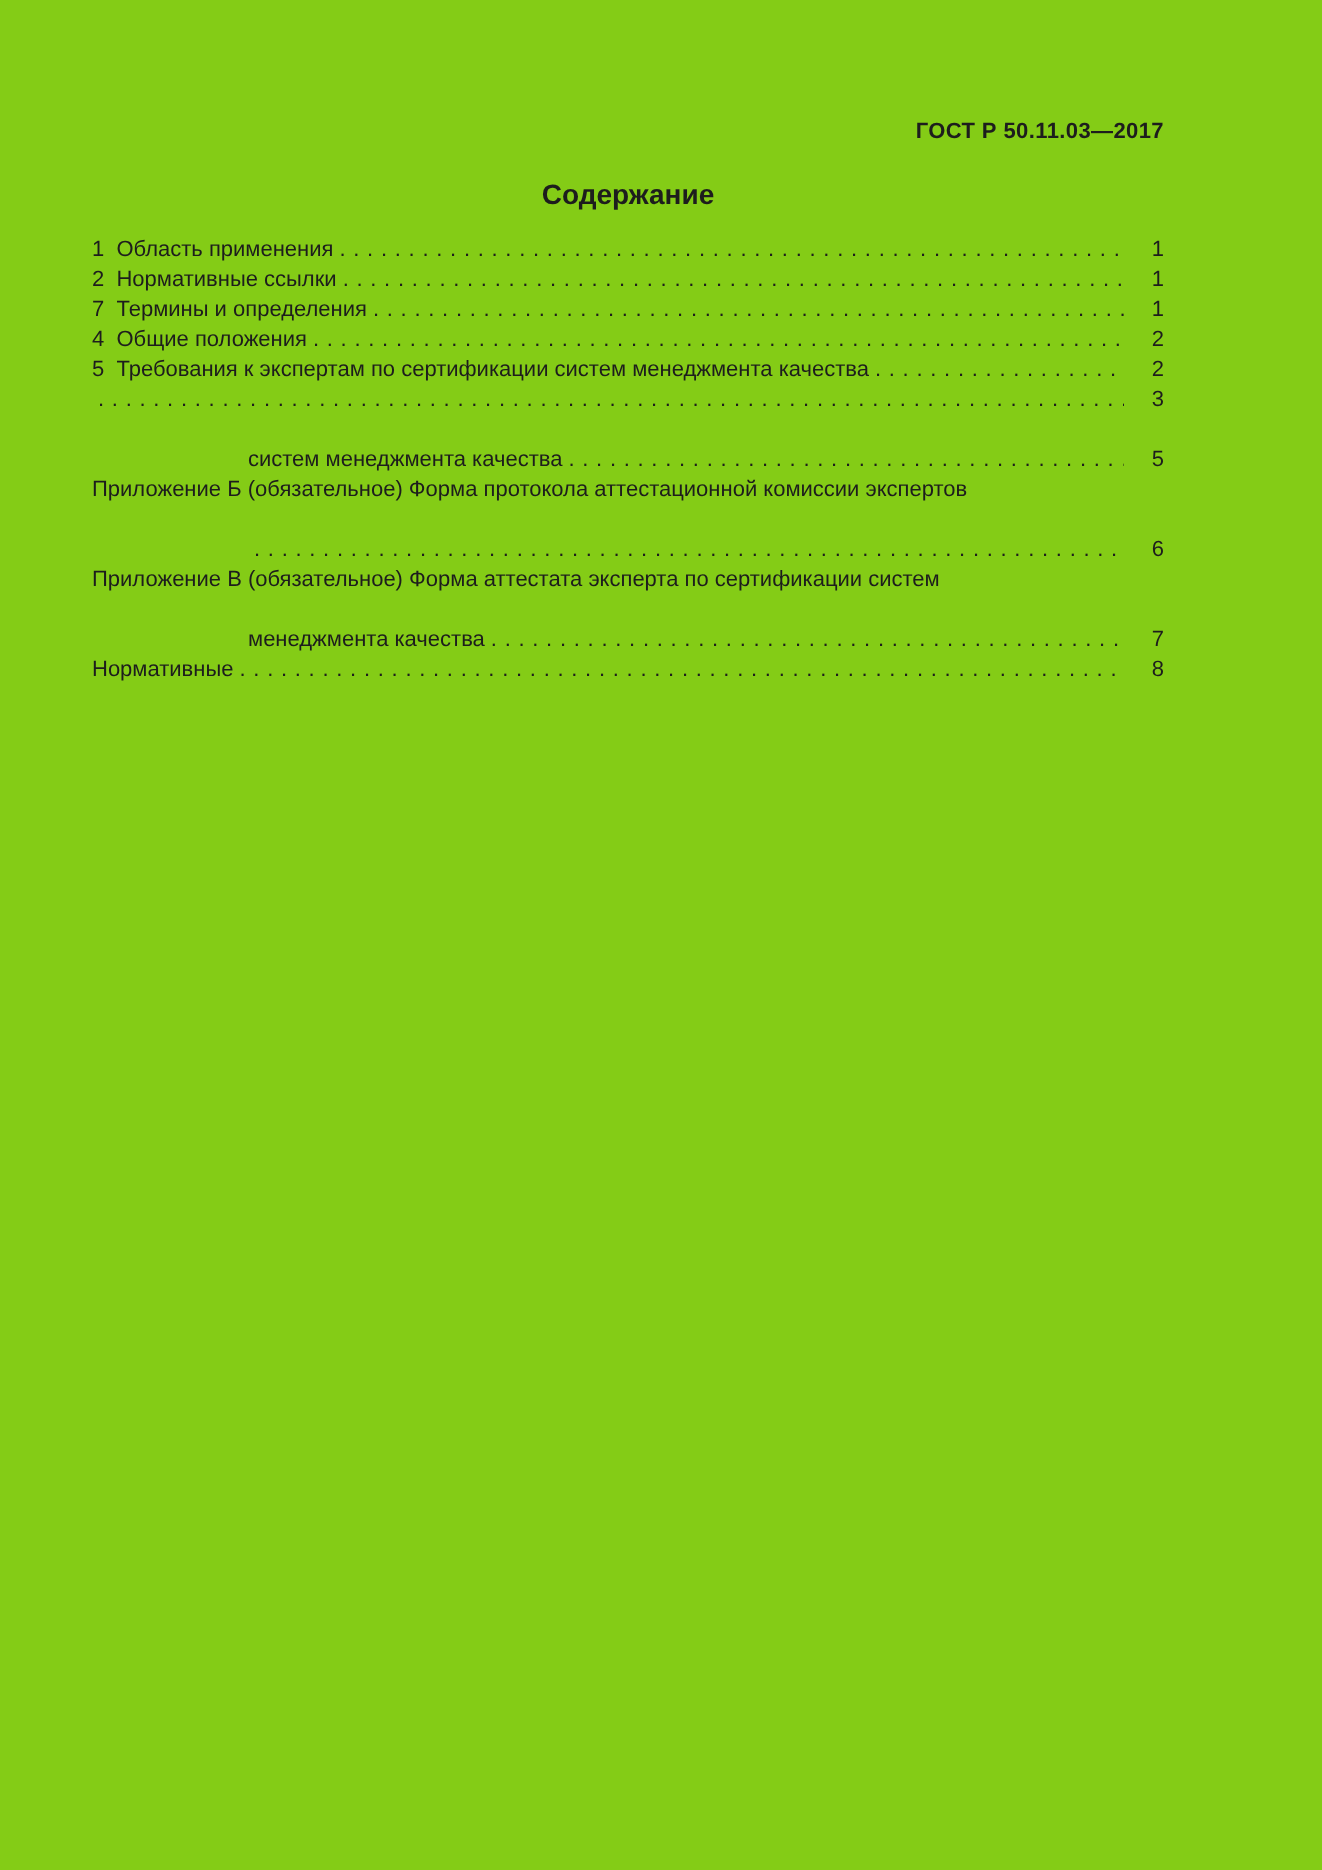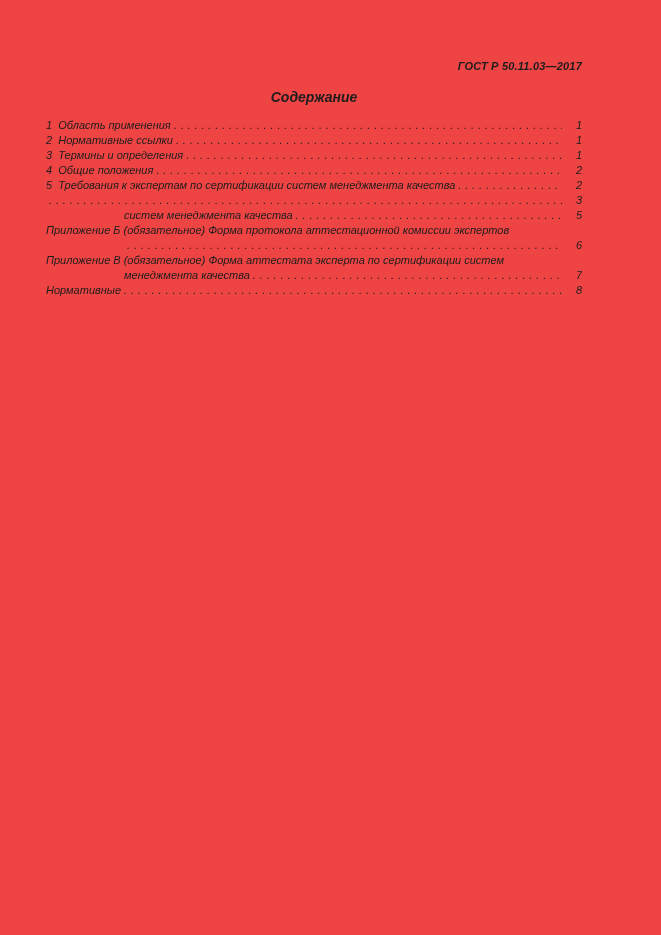--- a/index.html
+++ b/index.html
@@ -1,26 +1,25 @@
 <!DOCTYPE html>
 <html lang="ru"><head>
 <meta charset="utf-8">
 <style>
   html, body { margin: 0; padding: 0; background: #ffffff; }
   .page {
     position: relative;
     width: 661px;
     height: 935px;
-    background: #ef4444;
+    background: #84cc16;
     color: #1d1d1d;
     font-family: "Liberation Sans", "DejaVu Sans", sans-serif;
     font-size: 11px;
     line-height: 15px;
     overflow: hidden;
-    font-style: italic;
   }
   .content-col {
     position: absolute;
     left: 46px;
     width: 536px;
   }
   .doc-header {
     top: 59px;
     text-align: right;
     font-weight: bold;
@@ -34,21 +33,21 @@
   }
   .toc {
     top: 118px;
   }
   .toc-line {
     display: flex;
     align-items: baseline;
     height: 15px;
     overflow: hidden;
   }
-  .toc-line.cont { padding-left: 78px; }
+  .toc-line.cont { padding-left: 78px; margin-top: 15px; }
   .toc-text {
     flex: 0 0 auto;
     white-space: pre;
     text-align: center;
   }
   .leader {
     flex: 1 1 auto;
     overflow: hidden;
     white-space: nowrap;
     margin-left: 3px;
@@ -83,21 +82,21 @@
       <span class="pagenum">1</span>
     </div>
 
     <div class="toc-line">
       <span class="toc-text">2  Нормативные ссылки</span>
       <span class="leader">. . . . . . . . . . . . . . . . . . . . . . . . . . . . . . . . . . . . . . . . . . . . . . . . . . . . . . . . . . . . . . . . . . . . . . . . . . . . . . . . . . . . . . . . . . . . . . . . . . . . . . . . . . . . . . . . . . . . . . . . . . . . . . . . . . . . . . . . . . . . </span>
       <span class="pagenum">1</span>
     </div>
 
     <div class="toc-line">
-      <span class="toc-text">3  Термины и определения</span>
+      <span class="toc-text">7  Термины и определения</span>
       <span class="leader">. . . . . . . . . . . . . . . . . . . . . . . . . . . . . . . . . . . . . . . . . . . . . . . . . . . . . . . . . . . . . . . . . . . . . . . . . . . . . . . . . . . . . . . . . . . . . . . . . . . . . . . . . . . . . . . . . . . . . . . . . . . . . . . . . . . . . . . . . . . . </span>
       <span class="pagenum">1</span>
     </div>
 
     <div class="toc-line">
       <span class="toc-text">4  Общие положения</span>
       <span class="leader">. . . . . . . . . . . . . . . . . . . . . . . . . . . . . . . . . . . . . . . . . . . . . . . . . . . . . . . . . . . . . . . . . . . . . . . . . . . . . . . . . . . . . . . . . . . . . . . . . . . . . . . . . . . . . . . . . . . . . . . . . . . . . . . . . . . . . . . . . . . . </span>
       <span class="pagenum">2</span>
     </div>
 

